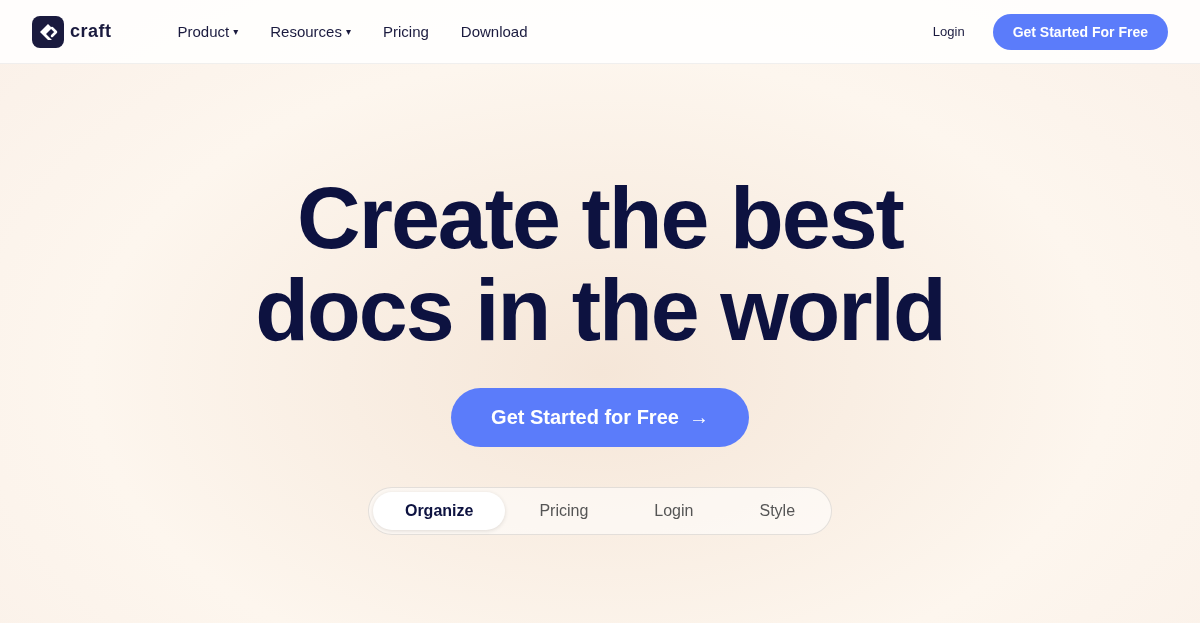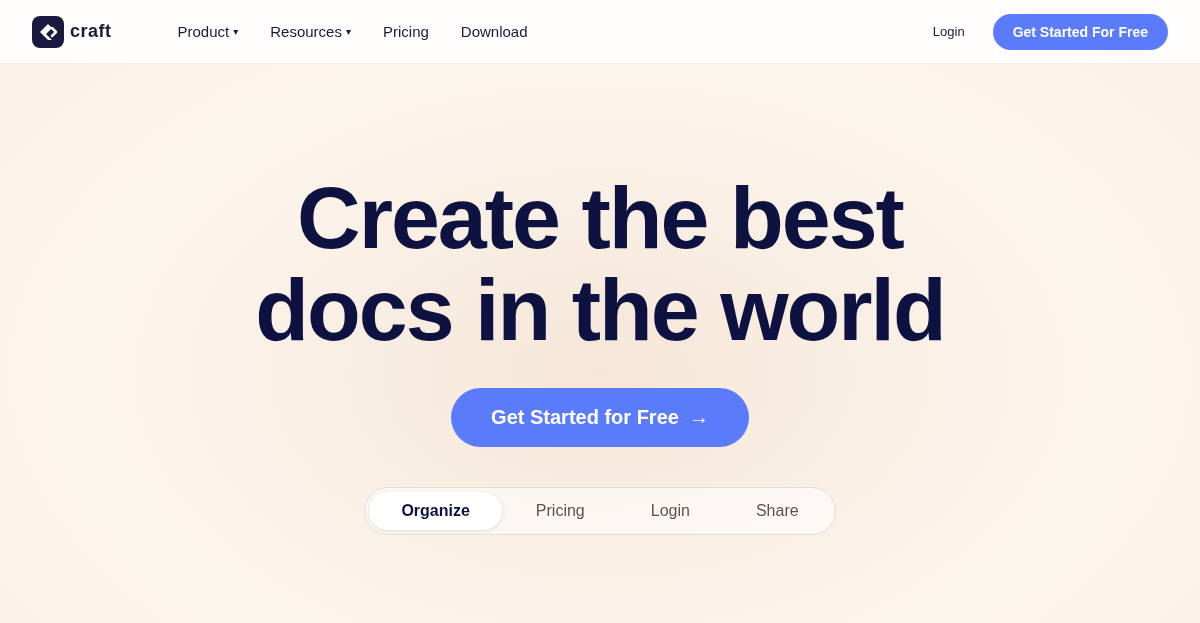--- a/index.html
+++ b/index.html
@@ -212,17 +212,17 @@
 
     <button class="hero-cta-button">
       <span>Get Started for Free</span>
       <span>→</span>
     </button>
 
     <div class="hero-tabs">
       <button class="tab-item active">Organize</button>
       <button class="tab-item">Pricing</button>
       <button class="tab-item">Login</button>
-      <button class="tab-item">Share</button>
+      <button class="tab-item">Style</button>
     </div>
   </section>
 
 </div>
 
 </body></html>

